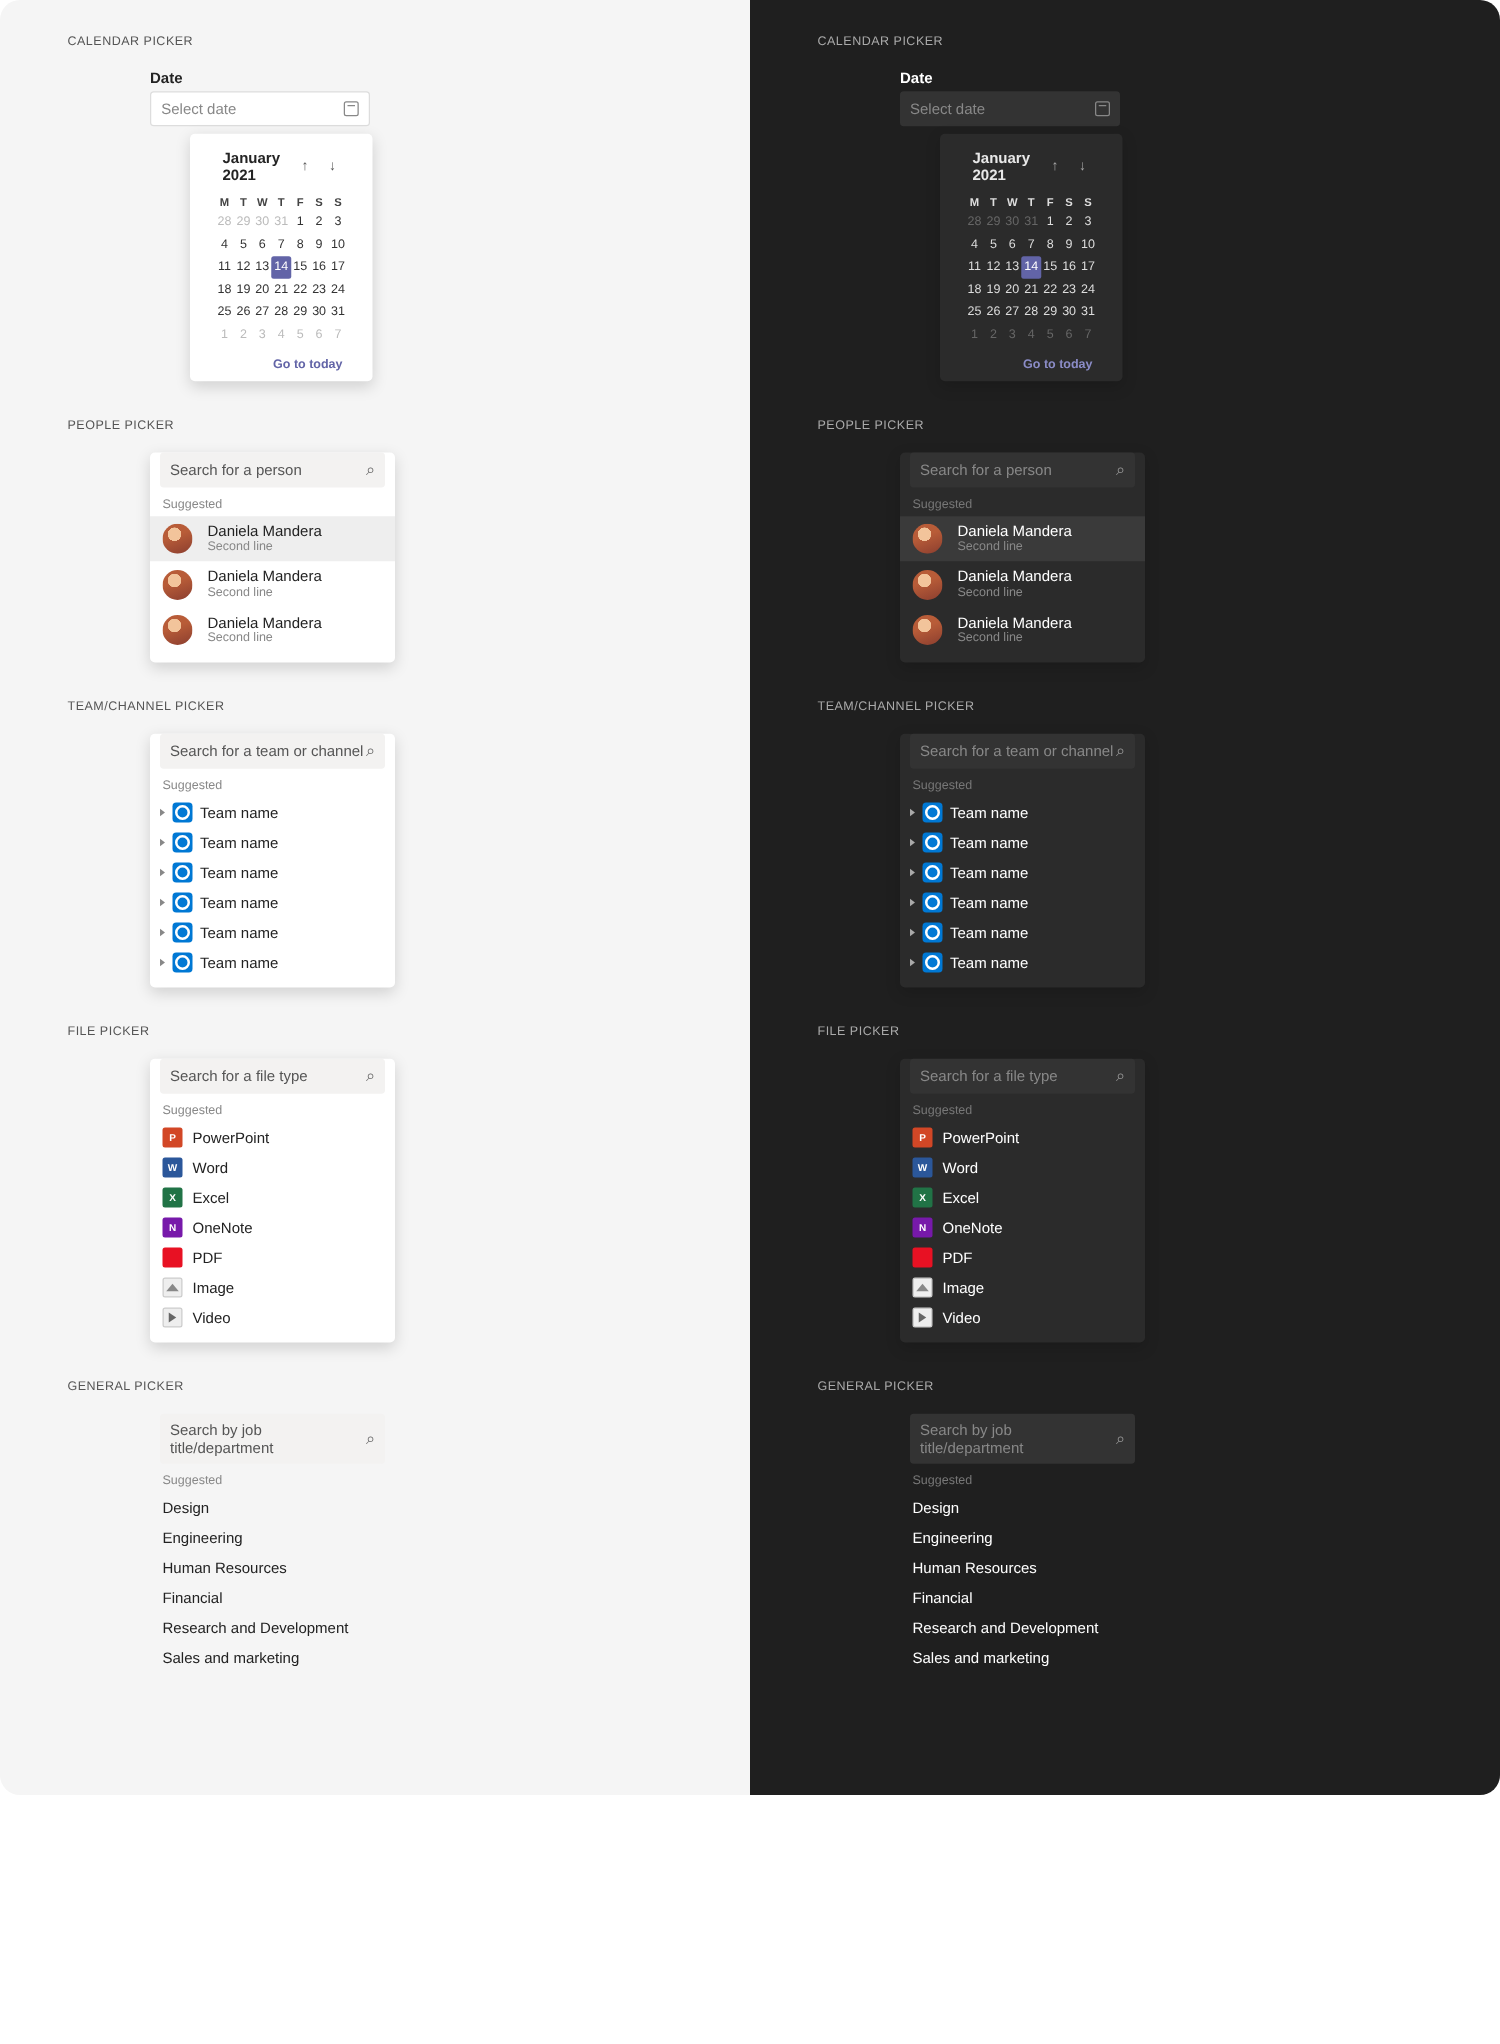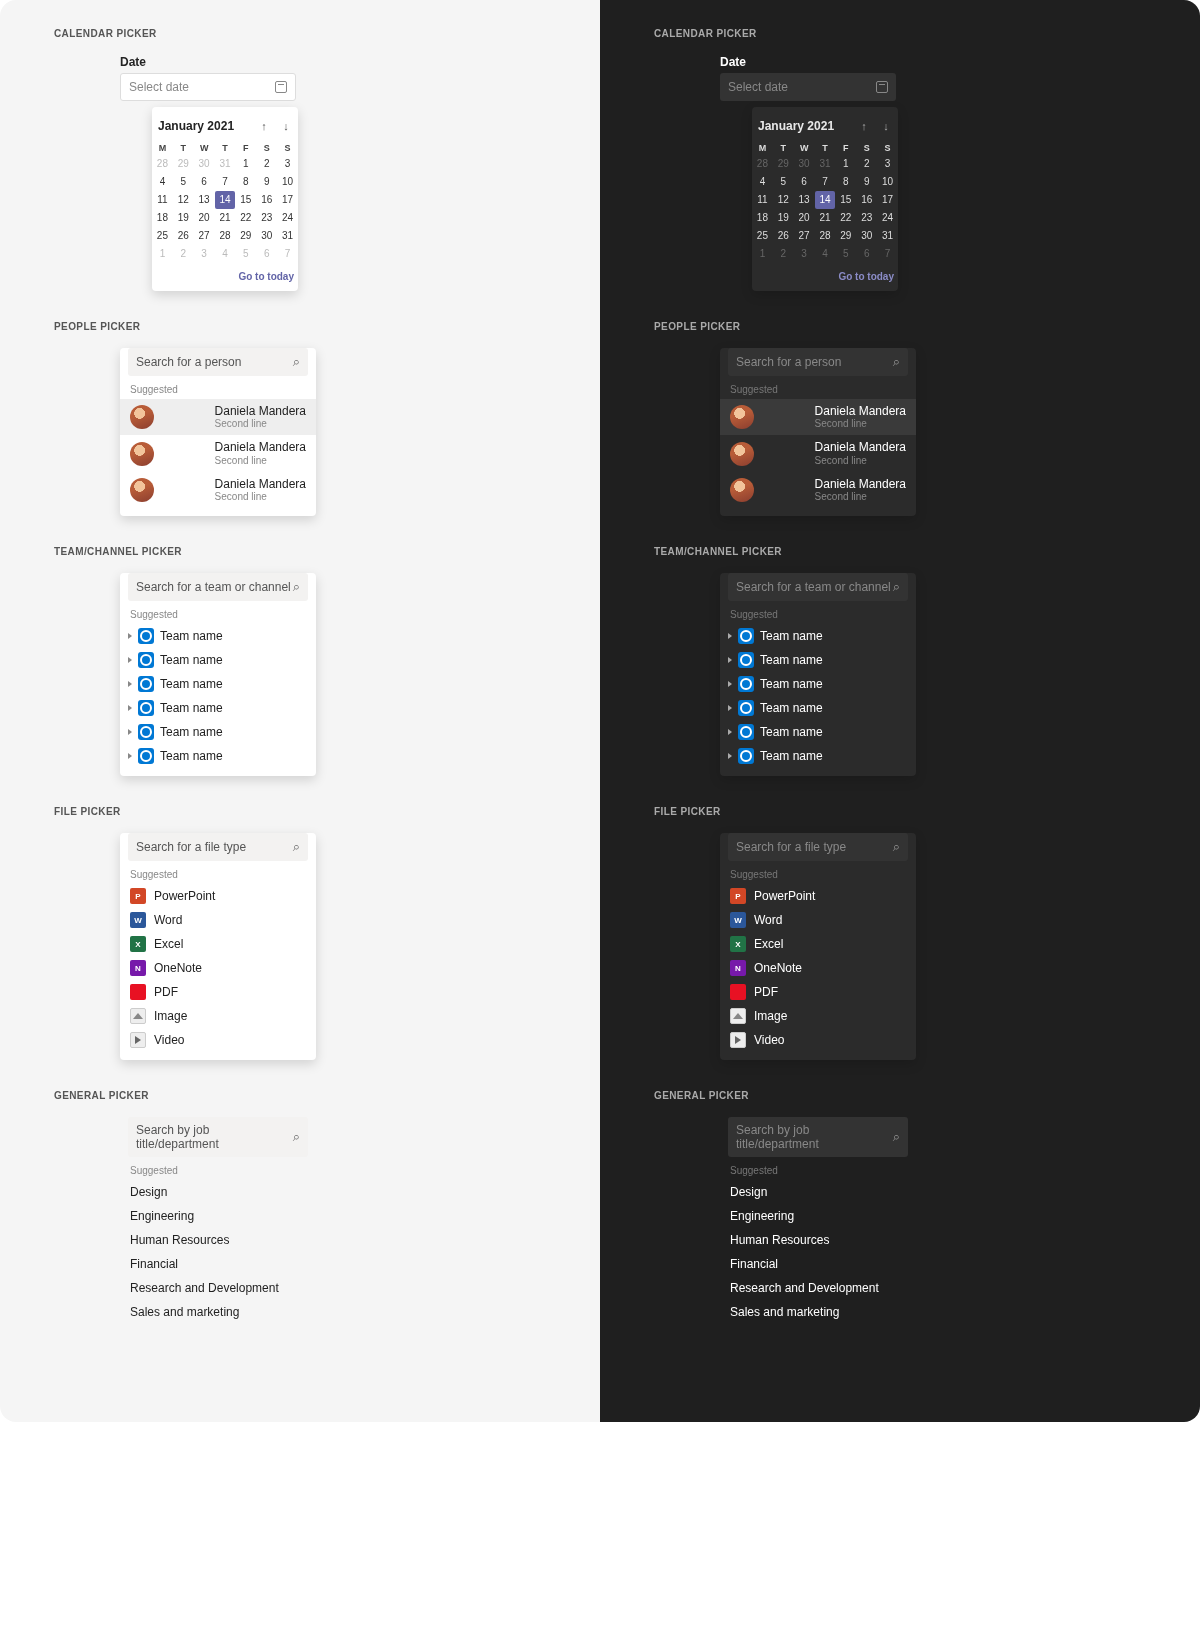--- a/index.html
+++ b/index.html
@@ -3,21 +3,21 @@
 <meta charset="utf-8">
 <style>
   * { box-sizing: border-box; margin: 0; padding: 0; }
   body { font-family: "Segoe UI", Arial, sans-serif; font-size: 12px; }
   .wrap { display: flex; width: 1200px; border-radius: 16px; overflow: hidden; margin: 0 auto; }
   .pane { width: 50%; padding: 28px 54px 60px; }
   .light { background: #f5f5f5; color: #242424; }
   .dark  { background: #1f1f1f; color: #e8e8e8; }
   .section { margin-bottom: 30px; }
   .sect-label {
-    font-size: 10px; font-weight: 700; letter-spacing: .4px;
+    font-size: 10px; font-weight: 400; letter-spacing: .4px;
     text-transform: uppercase; margin-bottom: 16px;
   }
   .light .sect-label { color: #555; }
   .dark  .sect-label { color: #aaa; }
   .panel-offset { padding-left: 66px; }
   .card {
     width: 196px; border-radius: 4px;
     box-shadow: 0 4px 12px rgba(0,0,0,.15);
   }
   .light .card { background: #fff; }
@@ -31,21 +31,21 @@
     width: 176px; height: 28px; padding: 0 8px;
     border-radius: 3px; font-size: 12px;
   }
   .light .date-input { background:#fff; border:1px solid #ddd; color:#888; }
   .dark  .date-input { background:#333; color:#888; }
   .cal-icon { width:12px;height:12px;display:inline-block;position:relative;
     border:1px solid currentColor; border-radius:2px; }
   .cal-icon::before{content:"";position:absolute;left:2px;right:2px;top:2px;height:1px;background:currentColor;}
 
   
-  .cal-card { margin-top: 6px; margin-left: 32px; width: 146px; padding: 8px 0 6px; }
+  .cal-card { margin-top: 6px; margin-left: 32px; width: 146px; padding: 8px 20px 6px; }
   .cal-head { display:flex; align-items:center; justify-content:space-between; padding:4px 6px 8px; }
   .cal-title { font-size: 12px; font-weight:600; }
   .cal-nav { display:flex; gap:10px; }
   .arrow { width:12px;height:12px;display:flex;align-items:center;justify-content:center;cursor:pointer;font-size:11px; }
   .light .arrow { color:#555; } .dark .arrow { color:#aaa; }
   .cal-grid { display:grid; grid-template-columns: repeat(7, 1fr); text-align:center; }
   .cal-dow { font-size: 9px; font-weight:600; padding:2px 0; }
   .light .cal-dow { color:#444; } .dark .cal-dow { color:#ddd; }
   .cal-cell { font-size: 10px; height:18px; line-height:18px; border-radius:2px; cursor:pointer; position:relative; }
   .light .cal-cell { color:#333; } .dark .cal-cell { color:#ddd; }
@@ -61,21 +61,21 @@
     display:flex; align-items:center; justify-content:space-between;
     margin:8px; padding:6px 8px; border-radius:3px; font-size:12px;
   }
   .light .search { background:#f3f2f1; color:#555; }
   .dark  .search { background:#333; color:#888; }
   .search-icon { font-size:13px; color:#666; }
   .dark .search-icon { color:#999; }
   .suggest { font-size:10px; padding:0 10px 4px; }
   .light .suggest { color:#888; } .dark .suggest { color:#777; }
 
-  .row { display:flex; align-items:center; gap:0; padding:5px 10px; cursor:pointer;justify-content:space-between; }
+  .row { display:flex; align-items:center; gap:12px; padding:5px 10px; cursor:pointer; }
   .light .row.sel { background:#eee; }
   .dark  .row.sel { background:#3a3a3a; }
   .avatar { width:24px;height:24px;border-radius:50%;
     background: radial-gradient(circle at 40% 35%, #f2c49b 25%, transparent 26%),
                 linear-gradient(160deg,#b85c38 40%,#8b3e2f 100%);
     position:relative; flex:none; }
   .rowtxt { display:flex; flex-direction:column; line-height:1.2; }
   .rowtxt .n { font-size:12px; }
   .light .rowtxt .n { color:#222; } .dark .rowtxt .n { color:#fff; }
   .rowtxt .s { font-size:10px; }

